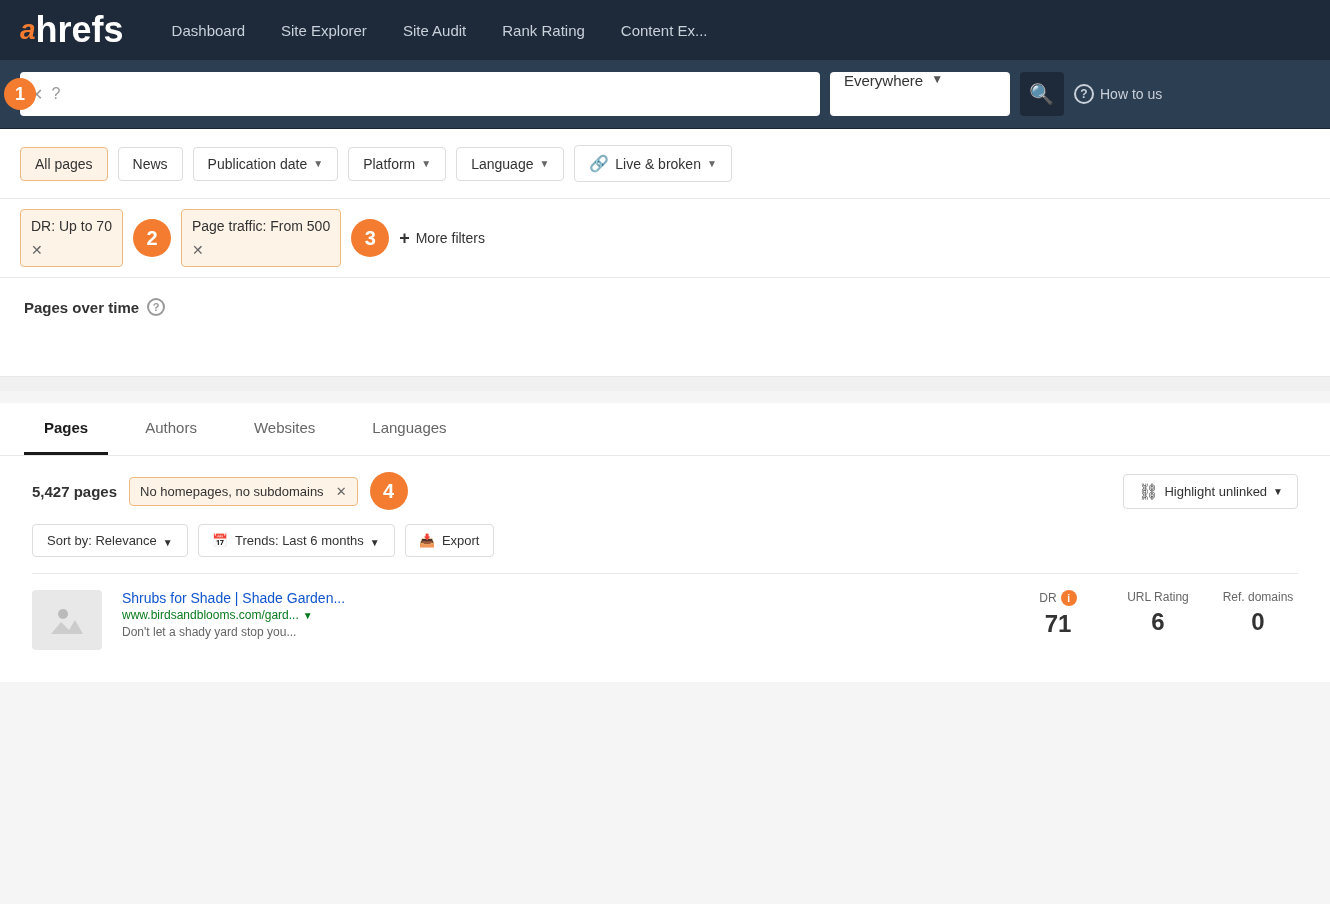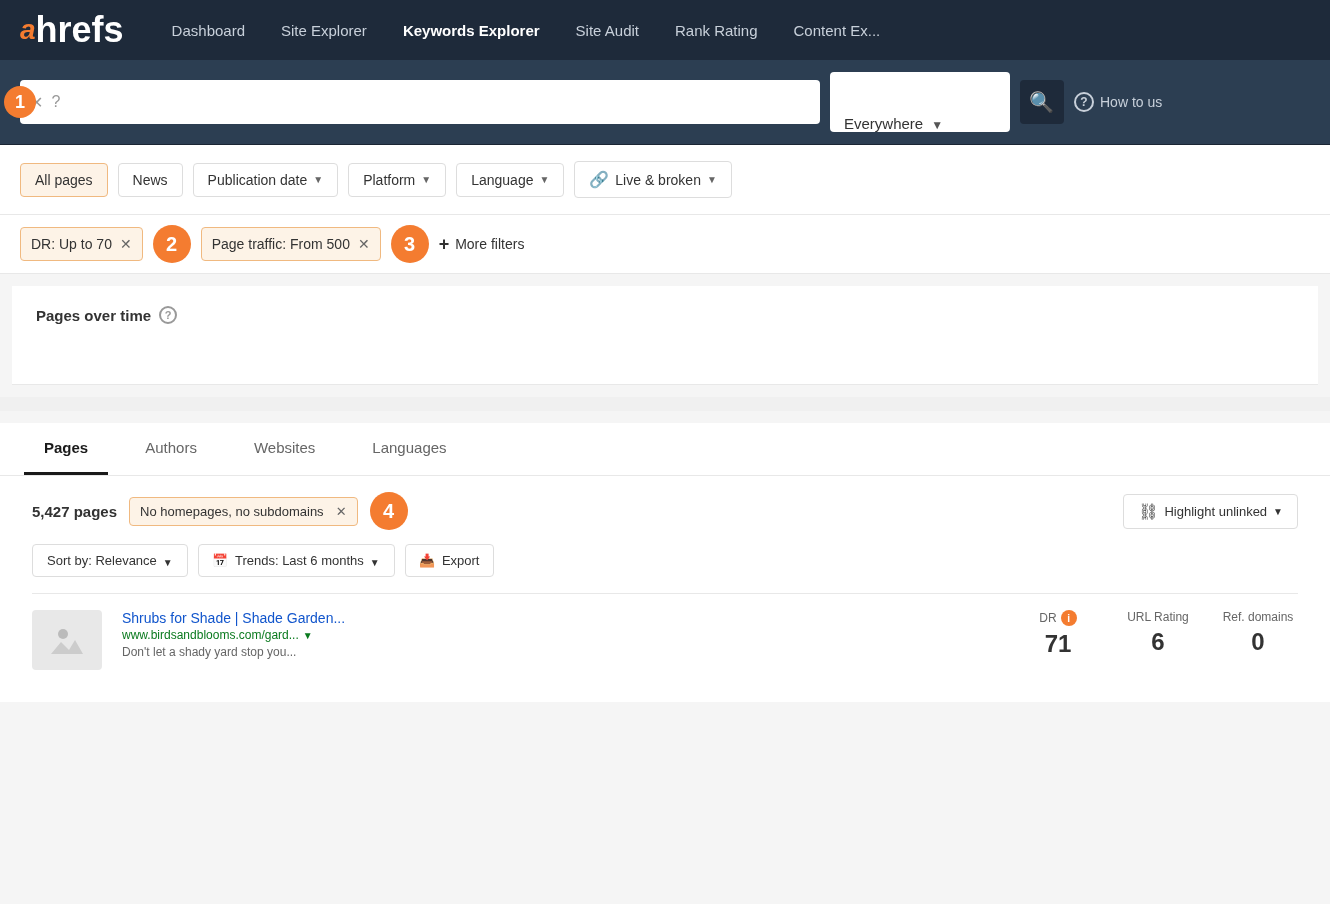--- a/index.html
+++ b/index.html
@@ -70,23 +70,23 @@
     .search-icon-x {
       color: #999; font-size: 16px; cursor: pointer; margin-right: 8px;
     }
     .search-icon-q {
       color: #999; font-size: 16px; cursor: pointer;
     }
     .search-dropdown {
       background: #fff;
       border-radius: 4px;
       display: flex;
-      align-items: flex-end;
+      align-items: flex-start;
       padding: 0 14px;
-      height: 60px;
+      height: 44px;
       cursor: pointer;
       min-width: 180px;
       gap: 8px;
       font-size: 15px; color: #333;
     }
     .search-dropdown .chevron { color: #555; font-size: 12px; }
     .search-go-btn {
       background: #1e2a3a;
       border: none; border-radius: 4px;
       width: 44px; height: 44px;
@@ -116,39 +116,39 @@
       padding: 8px 14px; font-size: 14px; cursor: pointer; color: #333;
       display: flex; align-items: center; gap: 6px;
     }
     .filter-btn.active-tab {
       background: #fdf3e7; border-color: #f0b980; color: #333;
     }
     .filter-btn .chevron { font-size: 10px; color: #666; }
     .filter-tag {
       background: #fdf3e7; border: 1px solid #f0b980; border-radius: 4px;
       padding: 8px 10px; font-size: 14px; cursor: pointer; color: #333;
-      display: flex; align-items: flex-start; gap: 8px;
+      display: flex; align-items: flex-start; gap: 8px; flex-direction: column;
     }
     .filter-tag .x-btn { color: #666; cursor: pointer; font-size: 14px; }
     .more-filters {
       display: flex; align-items: center; gap: 6px; cursor: pointer;
       color: #333; font-size: 14px;
     }
 
     
     .step-badge {
       background: #f47c30; color: #fff; border-radius: 50%;
       width: 38px; height: 38px;
       display: flex; align-items: center; justify-content: center;
       font-size: 20px; font-weight: 700; flex-shrink: 0;
     }
 
     
     .pages-over-time {
-      background: #fff; margin: 12px; padding: 20px 24px;
+      background: #fff; margin: 0; padding: 20px 24px;
       border-bottom: 1px solid #e8e8e8;
       text-align: center;
     }
     .pages-over-time-title {
       font-size: 15px; font-weight: 700; color: #333;
       display: flex; align-items: center; gap: 8px;
     }
     .pages-over-time-title .q-circle {
       width: 18px; height: 18px; border-radius: 50%; border: 2px solid #999;
       display: flex; align-items: center; justify-content: center; font-size: 11px; color: #999;
@@ -251,21 +251,20 @@
 <body>
 
 <nav class="navbar">
   <div class="navbar-logo">
     <span class="logo-a">a</span>
       <span class="logo-hrefs">hrefs</span>
   </div>
   <div class="nav-links">
     <div class="nav-link">Dashboard</div>
     <div class="nav-link">Site Explorer</div>
-    <div class="nav-link active">Keywords Explorer</div>
     <div class="nav-link">Site Audit</div>
     <div class="nav-link">Rank Rating</div>
     <div class="nav-link">Content Ex...</div>
   </div>
 </nav>
 
 <div class="search-bar">
   <div class="search-input-wrapper">
     <div class="search-badge">1</div>
     <span class="search-icon-x">✕</span>

